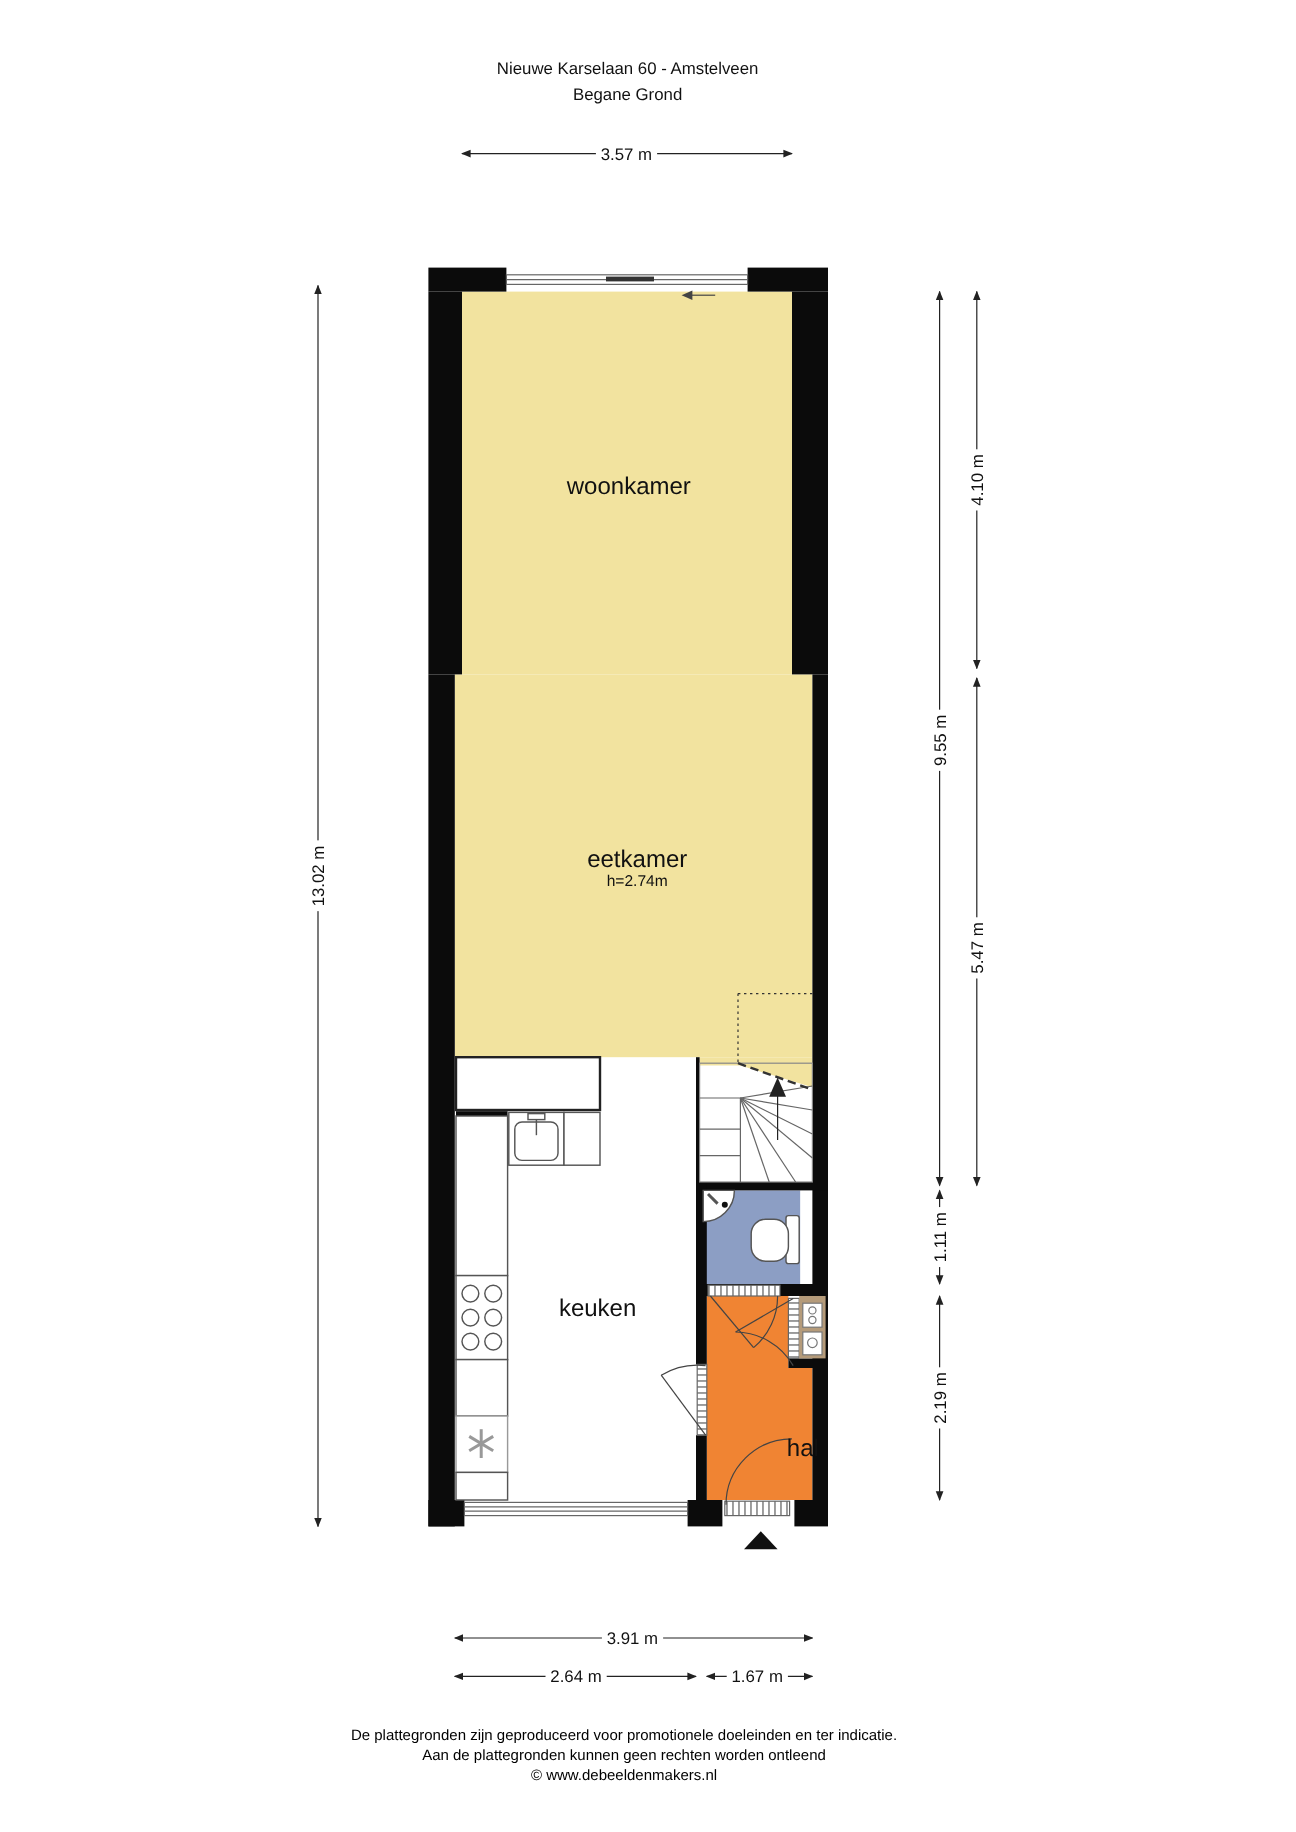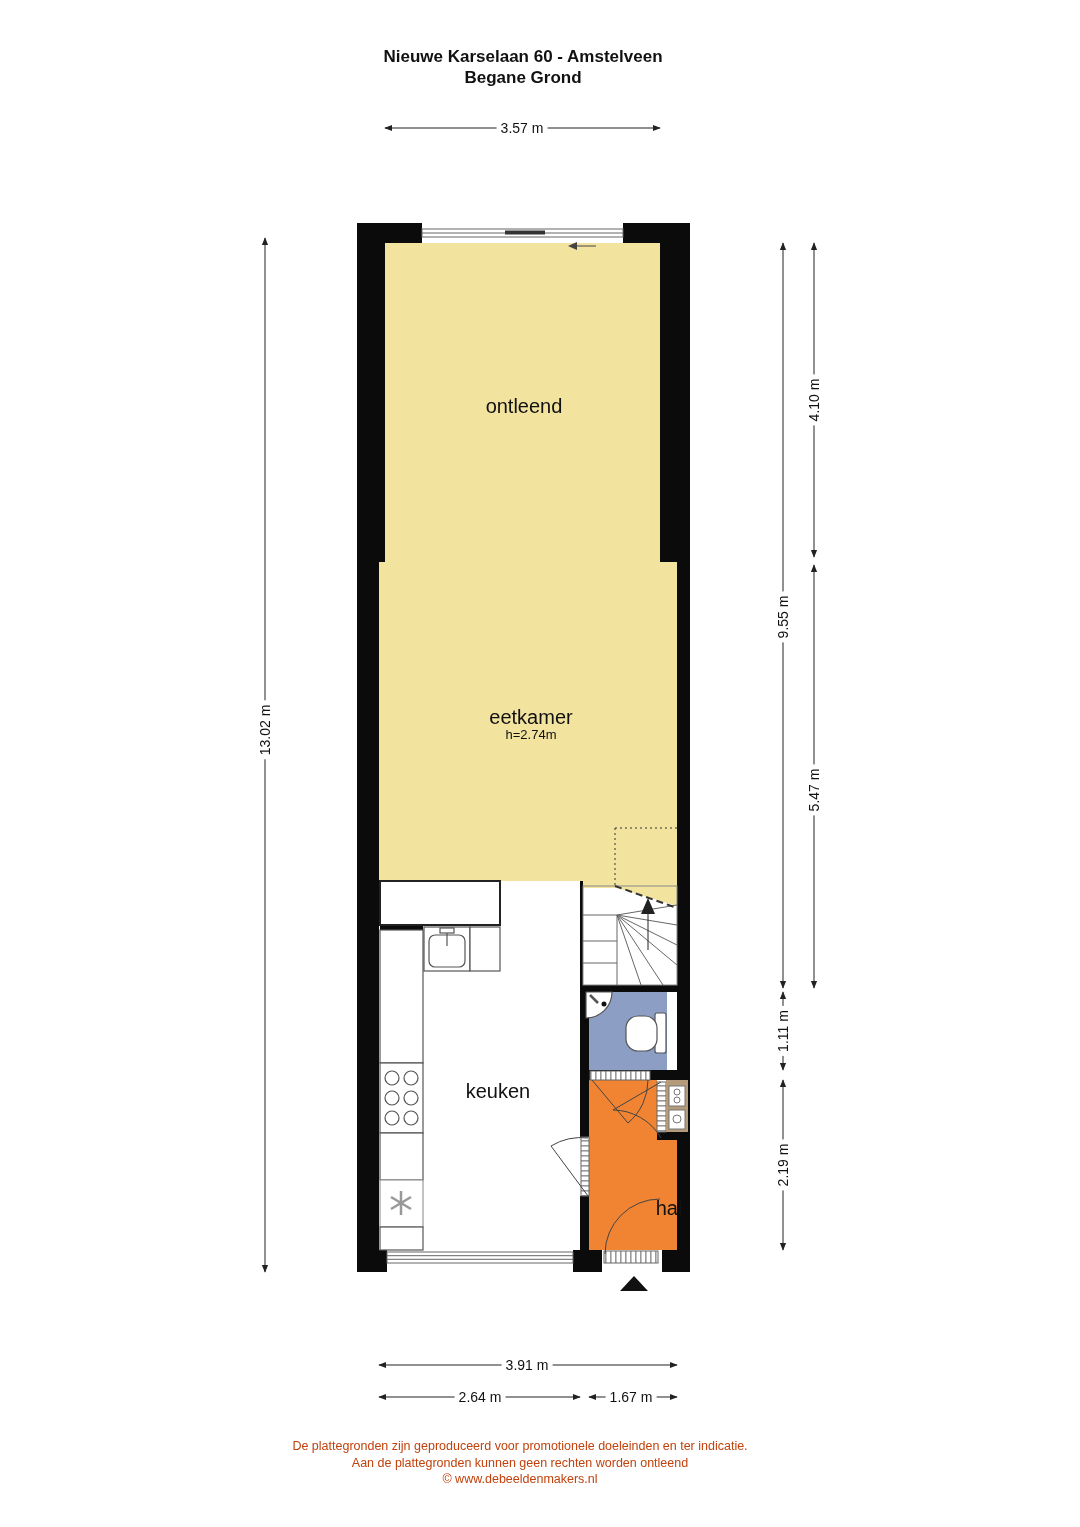--- a/index.html
+++ b/index.html
@@ -1,25 +1,25 @@
 <!DOCTYPE html>
 <html><head>
 <meta charset="utf-8">
 <style>
   html,body{margin:0;padding:0;background:#fff;}
   .page{position:relative;width:1080px;height:1527px;background:#fff;overflow:hidden;
         font-family:"Liberation Sans", sans-serif;color:#111;}
   .plan-svg{position:absolute;left:0;top:0;width:1080px;height:1527px;}
   .lbl{position:absolute;transform:translate(-50%,-50%);white-space:nowrap;color:#111;}
   .lbl.rot{transform:translate(-50%,-50%) rotate(-90deg);}
-  .title-line{font-size:17px;font-weight:bold;}
+  .title-line{font-size:14px;font-weight:normal;}
   .room-name{font-size:20px;}
   .room-note{font-size:13px;}
   .dim{font-size:14px;background:#fff;padding:0 4px;}
-  .footer-line{font-size:12.5px;color:#c2410c;}
+  .footer-line{font-size:12.5px;color:#000000;}
 </style>
 </head>
 <body>
 
 <div class="page">
 
   <svg class="plan-svg" viewBox="0 0 1080 1527">
     <defs>
       <marker id="arr" viewBox="0 0 10 10" refX="9" refY="5" markerWidth="8" markerHeight="8" orient="auto-start-reverse">
           <path d="M0,1 L10,5 L0,9 z" fill="#222"></path>
@@ -162,21 +162,21 @@
       <line x1="783" y1="1080" x2="783" y2="1250" marker-start="url(#arr)" marker-end="url(#arr)"></line>
       <line x1="379" y1="1365" x2="677" y2="1365" marker-start="url(#arr)" marker-end="url(#arr)"></line>
       <line x1="379" y1="1397" x2="580" y2="1397" marker-start="url(#arr)" marker-end="url(#arr)"></line>
       <line x1="589" y1="1397" x2="677" y2="1397" marker-start="url(#arr)" marker-end="url(#arr)"></line>
     </g>
   </svg>
 
   <div class="lbl title-line" style="left:523px;top:57px;">Nieuwe Karselaan 60 - Amstelveen</div>
   <div class="lbl title-line" style="left:523px;top:78px;">Begane Grond</div>
 
-  <div class="lbl room-name" style="left:524px;top:406px;">ontleend</div>
+  <div class="lbl room-name" style="left:524px;top:406px;">woonkamer</div>
   <div class="lbl room-name" style="left:531px;top:717px;">eetkamer</div>
   <div class="lbl room-note" style="left:531px;top:734px;">h=2.74m</div>
   <div class="lbl room-name" style="left:498px;top:1091px;text-align:right;">keuken</div>
   <div class="lbl room-name" style="left:669px;top:1176px;margin-top:32px;">hal</div>
 
   <div class="lbl dim" style="left:522px;top:128px;">3.57 m</div>
   <div class="lbl dim rot" style="left:265px;top:730px;">13.02 m</div>
   <div class="lbl dim rot" style="left:783px;top:617px;">9.55 m</div>
   <div class="lbl dim rot" style="left:814px;top:400px;">4.10 m</div>
   <div class="lbl dim rot" style="left:814px;top:790px;">5.47 m</div>

